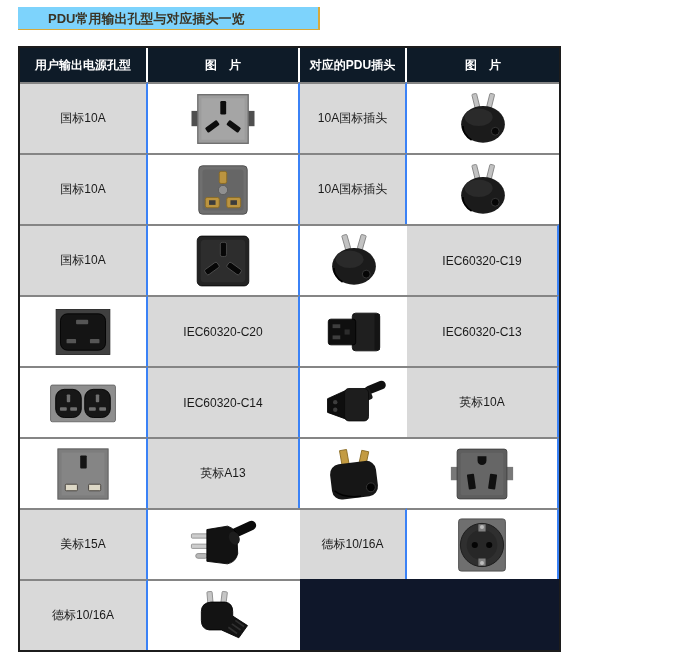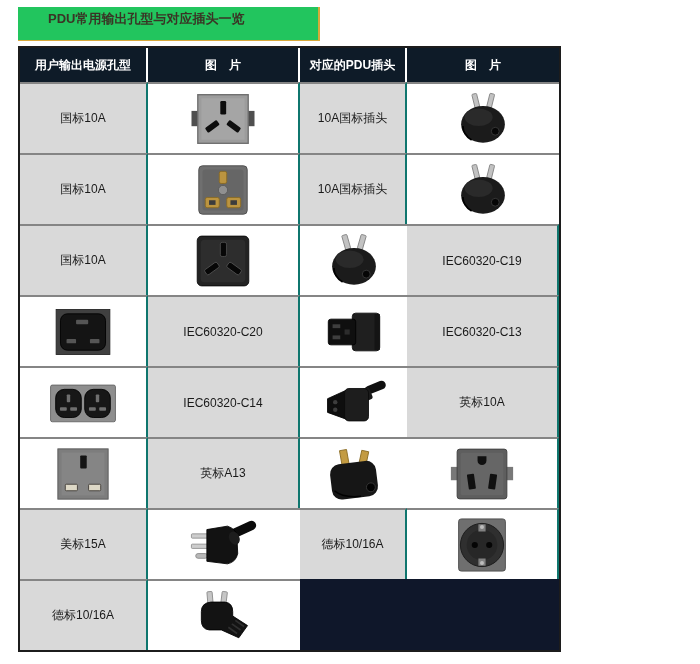--- a/index.html
+++ b/index.html
@@ -1,22 +1,22 @@
 <!DOCTYPE html>
 <html><head>
 <meta charset="utf-8">
 <style>
   html,body { margin:0; padding:0; }
   body {
     width:700px; height:664px; position:relative; background:#ffffff;
     font-family:"Liberation Sans","DejaVu Sans",sans-serif;
   }
   .banner {
-    position:absolute; left:18px; top:7px; width:302px; height:34px;
-    background:#22c55e; box-sizing:border-box; padding-left:30px;
+    position:absolute; left:18px; top:7px; width:302px; height:23px;
+    background:#7dd3fc; box-sizing:border-box; padding-left:30px;
     font-size:13px; font-weight:bold; color:#3A3425; line-height:23px;
     border-right:2px solid #d8a93a; border-bottom:1px solid #d8a93a;
   }
   .pdu-table {
     position:absolute; left:18px; top:46px;
     display:grid;
     grid-template-columns:128px 152px 107px 152px;
     grid-template-rows:34px repeat(8, 71px);
     border:2px solid #1C1C1C;
     background:#0f172a;
@@ -24,21 +24,21 @@
   .th {
     background:#0E1B28; color:#ffffff; font-size:12px; font-weight:bold;
     display:flex; align-items:center; justify-content:center;
     border-right:2px solid #ffffff; box-sizing:border-box;
   }
   .th.last { border-right:none; }
   .td {
     display:flex; align-items:center; justify-content:center;
     box-sizing:border-box;
     border-top:2px solid #858585;
-    border-right:2px solid #0f766e;
+    border-right:2px solid #3b82f6;
   }
   .td.last { border-right:none; }
   .label { background:#D9D9D9; font-size:12px; color:#1A1A1A; text-align:center; }
   .pic { background:#ffffff; }
   svg { display:block; }
 </style>
 </head>
 <body>
 
 <div class="banner">

